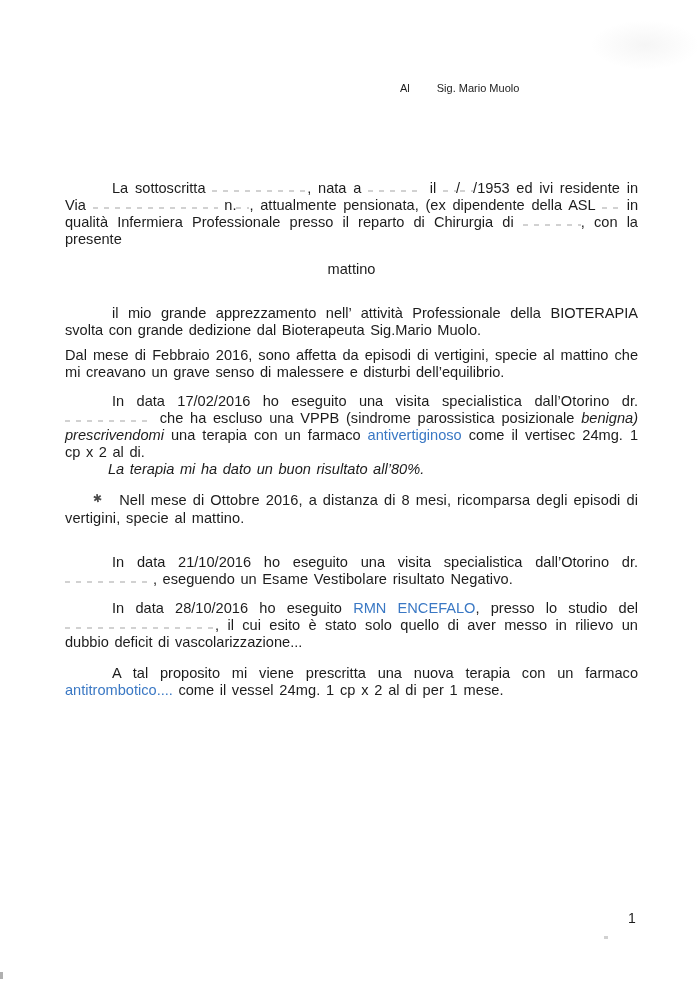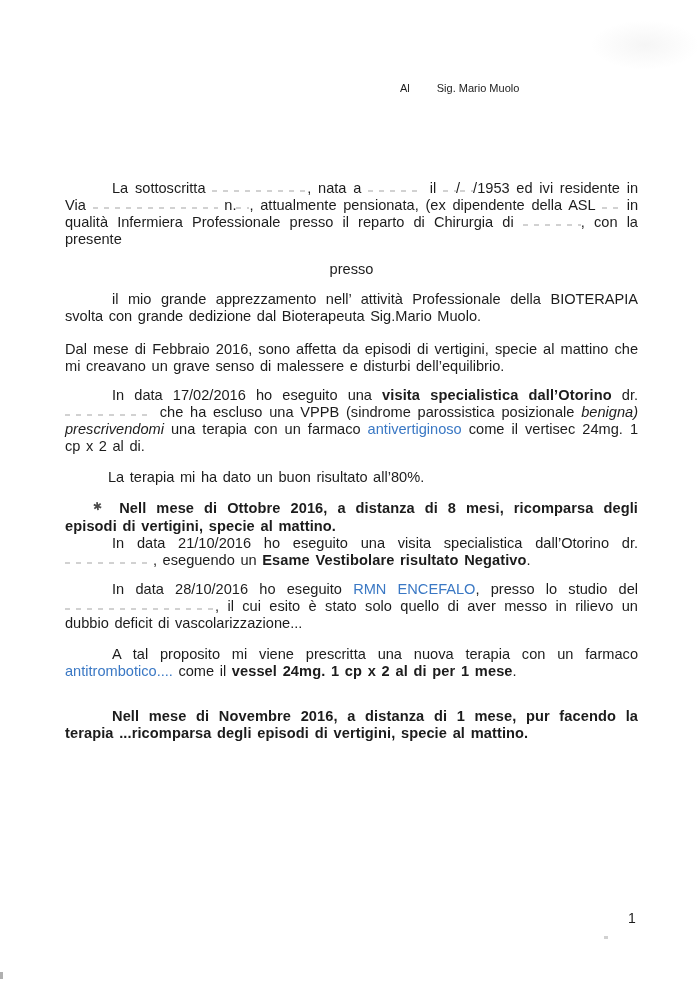--- a/index.html
+++ b/index.html
@@ -31,21 +31,21 @@
   }
   .para{
     margin:0;
     font-size:14.6px;
     line-height:17px;
     word-spacing:1.5px;
   }
   .justify{text-align:justify;}
   .center{text-align:center;}
   .seg-normal{}
-  .seg-bold{font-weight:bold;letter-spacing:.1px;}
+  .seg-bold{font-weight:normal;letter-spacing:.1px;}
   .seg-italic{font-style:italic;}
   .seg-blue{font-weight:normal;}
   .seg-mark{
     display:inline-block;
     font-size:11px;
     color:#2a2a2a;
     margin-right:17px;
     transform:translateY(-2px) rotate(-8deg);
     opacity:.85;
   }
@@ -84,28 +84,27 @@
 
 <div class="page" style="color: rgb(28, 28, 28);">
   <div class="smudge-top-right"></div>
   <div class="content">
     <div class="recipient-line">
       <span>Al</span>
       <span>Sig. Mario Muolo</span>
     </div>
     <div id="doc-body">
         <p class="para justify" style="text-indent: 47px; margin-top: 82px;"><span class="seg-normal">La sottoscritta </span><span class="seg-redacted" style="width: 95px;"></span><span class="seg-normal">, nata a </span><span class="seg-redacted" style="width: 55px;"></span><span class="seg-normal"> il </span><span class="seg-redacted" style="width: 13px;"></span><span class="seg-normal">/</span><span class="seg-redacted" style="width: 13px;"></span><span class="seg-normal">/1953 ed ivi residente in Via </span><span class="seg-redacted" style="width: 125px;"></span><span class="seg-normal"> n.</span><span class="seg-redacted" style="width: 13px;"></span><span class="seg-normal">, attualmente pensionata, (ex dipendente della ASL </span><span class="seg-redacted" style="width: 18px;"></span><span class="seg-normal"> in qualità Infermiera Professionale presso il reparto di Chirurgia di </span><span class="seg-redacted" style="width: 58px;"></span><span class="seg-normal">, con la presente</span></p>
-        <p class="para center" style="text-indent: 0px; margin-top: 13px;"><span class="seg-normal">presso</span></p>
-        <p class="para justify" style="text-indent: 47px; margin-top: 13px;"><span class="seg-normal">il mio grande apprezzamento nell’ attività Professionale della BIOTERAPIA  svolta con grande dedizione dal  Bioterapeuta Sig.Mario Muolo.</span></p>
-        <p class="para justify" style="text-indent: 0px; margin-top: 16px;"><span class="seg-normal">Dal mese di Febbraio 2016, sono affetta da episodi di vertigini, specie al mattino che mi creavano un grave senso di malessere e disturbi dell’equilibrio.</span></p>
+        <p class="para center" style="text-indent: 0px; margin-top: 13px;"><span class="seg-normal">mattino</span></p>
+        <p class="para justify" style="text-indent: 47px; margin-top: 27px;"><span class="seg-normal">il mio grande apprezzamento nell’ attività Professionale della BIOTERAPIA  svolta con grande dedizione dal  Bioterapeuta Sig.Mario Muolo.</span></p>
+        <p class="para justify" style="text-indent: 0px; margin-top: 8px;"><span class="seg-normal">Dal mese di Febbraio 2016, sono affetta da episodi di vertigini, specie al mattino che mi creavano un grave senso di malessere e disturbi dell’equilibrio.</span></p>
         <p class="para justify" style="text-indent: 47px; margin-top: 12px;"><span class="seg-normal">In data 17/02/2016 ho eseguito una </span><span class="seg-bold">visita specialistica dall’Otorino</span><span class="seg-normal"> dr. </span><span class="seg-redacted" style="width: 88px;"></span><span class="seg-normal"> che ha escluso una VPPB (sindrome parossistica posizionale </span><span class="seg-italic">benigna) prescrivendomi</span><span class="seg-normal"> una terapia con un farmaco </span><span class="seg-blue" style="color: rgb(58, 120, 196);">antivertiginoso</span><span class="seg-normal"> come il vertisec 24mg. 1 cp x 2 al di.</span></p>
-        <p class="para justify" style="text-indent: 43px; margin-top: 14px;"><span class="seg-normal">La terapia mi ha dato un buon risultato all’80%.</span></p>
+        <p class="para justify" style="text-indent: 43px;  font-style: italic;"><span class="seg-normal">La terapia mi ha dato un buon risultato all’80%.</span></p>
         <p class="para justify" style="text-indent: 14px; margin-top: 14px;"><span class="seg-mark">✱</span><span class="seg-bold">Nell mese di Ottobre 2016, a distanza di 8 mesi, ricomparsa degli episodi di vertigini, specie al mattino.</span></p>
-        <p class="para justify" style="text-indent: 47px; margin-top: 0;"><span class="seg-normal">In data 21/10/2016 ho eseguito una visita specialistica dall’Otorino dr. </span><span class="seg-redacted" style="width: 88px;"></span><span class="seg-normal">, eseguendo un </span><span class="seg-bold">Esame Vestibolare risultato Negativo</span><span class="seg-normal">.</span></p>
+        <p class="para justify" style="text-indent: 47px; margin-top: 27px;"><span class="seg-normal">In data 21/10/2016 ho eseguito una visita specialistica dall’Otorino dr. </span><span class="seg-redacted" style="width: 88px;"></span><span class="seg-normal">, eseguendo un </span><span class="seg-bold">Esame Vestibolare risultato Negativo</span><span class="seg-normal">.</span></p>
         <p class="para justify" style="text-indent: 47px; margin-top: 12px;"><span class="seg-normal">In data 28/10/2016 ho eseguito </span><span class="seg-blue" style="color: rgb(58, 120, 196);">RMN ENCEFALO</span><span class="seg-normal">, presso lo studio del </span><span class="seg-redacted" style="width: 150px;"></span><span class="seg-normal">, il cui esito è stato solo quello di aver messo in rilievo un dubbio deficit di vascolarizzazione...</span></p>
         <p class="para justify" style="text-indent: 47px; margin-top: 14px;"><span class="seg-normal">A tal proposito mi viene prescritta una nuova terapia  con un farmaco </span><span class="seg-blue" style="color: rgb(58, 120, 196);">antitrombotico....</span><span class="seg-normal"> come il </span><span class="seg-bold">vessel 24mg. 1 cp x 2 al di per 1 mese</span><span class="seg-normal">.</span></p>
-        <p class="para justify" style="text-indent: 47px; margin-top: 28px;"><span class="seg-bold">Nell mese di Novembre 2016, a distanza di 1 mese, pur facendo la terapia ...ricomparsa degli episodi di vertigini, specie al mattino.</span></p>
       </div>
   </div>
   <span class="page-number">1</span>
   <div class="speck-bottom-left"></div>
   <div class="speck-footer"></div>
 </div>
 
 </body></html>

